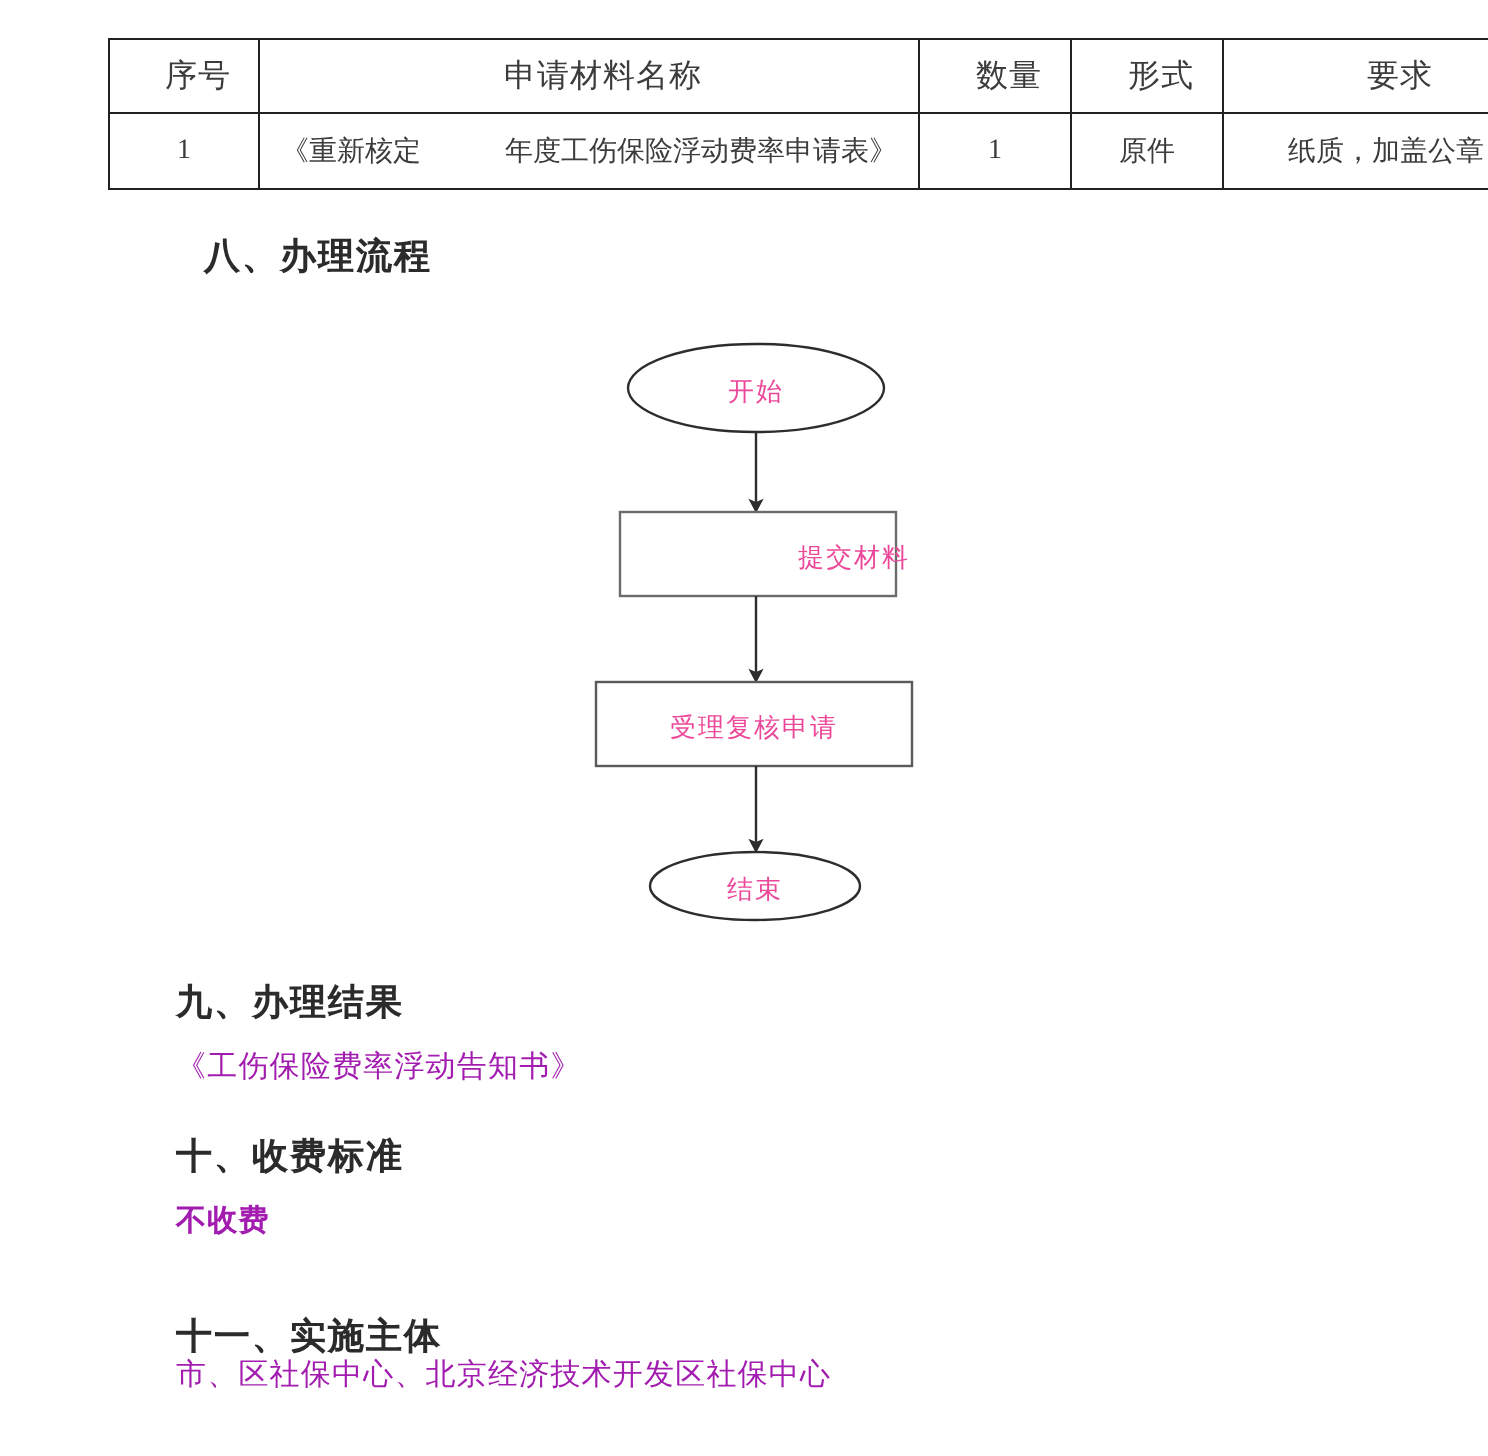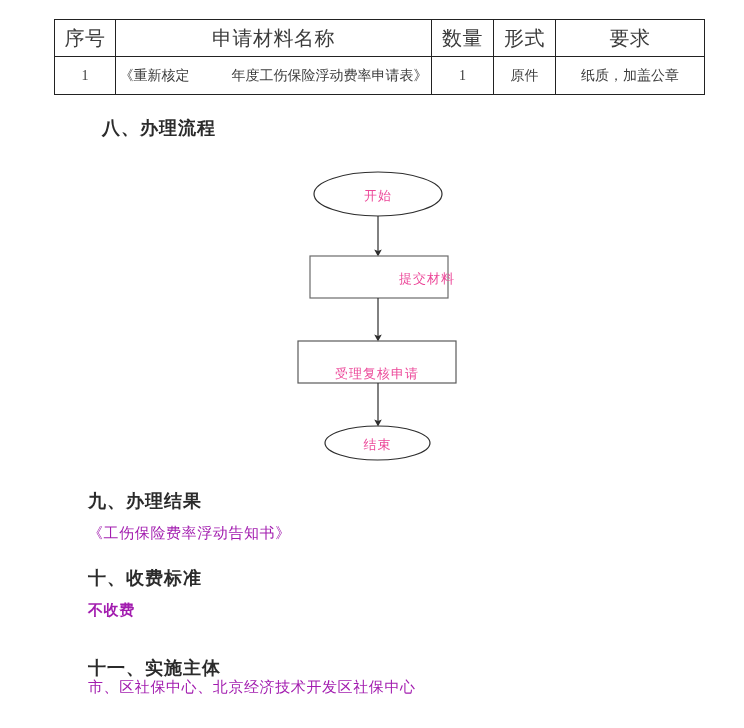--- a/index.html
+++ b/index.html
@@ -30,22 +30,23 @@
     border: 1px solid #222222;
     text-align: center;
     vertical-align: middle;
     font-weight: normal;
     font-family: "Liberation Serif", "DejaVu Serif", serif;
     color: #3c3c3c;
     padding: 0;
   }
   .doc-table thead td {
     height: 36px;
-    font-size: 20px;
+    font-size: 16px;
     letter-spacing: 0.5px;
+    padding-left: 14px;
   }
   .doc-table tbody td {
     height: 37px;
     font-size: 14px;
   }
   .col-idx    { width: 60px; }
   .col-name   { width: 315px; }
   .col-qty    { width: 61px; }
   .col-form   { width: 61px; }
   .col-req    { width: 148px; }
@@ -98,21 +99,21 @@
     font-family: "Liberation Serif", "DejaVu Serif", serif;
     font-size: 13px;
     color: #ec4899;
     letter-spacing: 1px;
     white-space: nowrap;
     text-align: center;
     pointer-events: none;
   }
   #lbl-start  { left: 314px; top: 187px; width: 128px; }
   #lbl-submit { left: 310px; top: 270px; width: 138px; margin-left: 48px; }
-  #lbl-accept { left: 298px; top: 355px; width: 158px; margin-top: 10px; }
+  #lbl-accept { left: 298px; top: 355px; width: 158px; }
   #lbl-end    { left: 325px; top: 436px; width: 105px; }
 </style>
 </head>
 <body>
 
 <table class="doc-table">
   <thead>
     <tr>
       <td class="col-idx">序号</td>
       <td class="col-name">申请材料名称</td>

